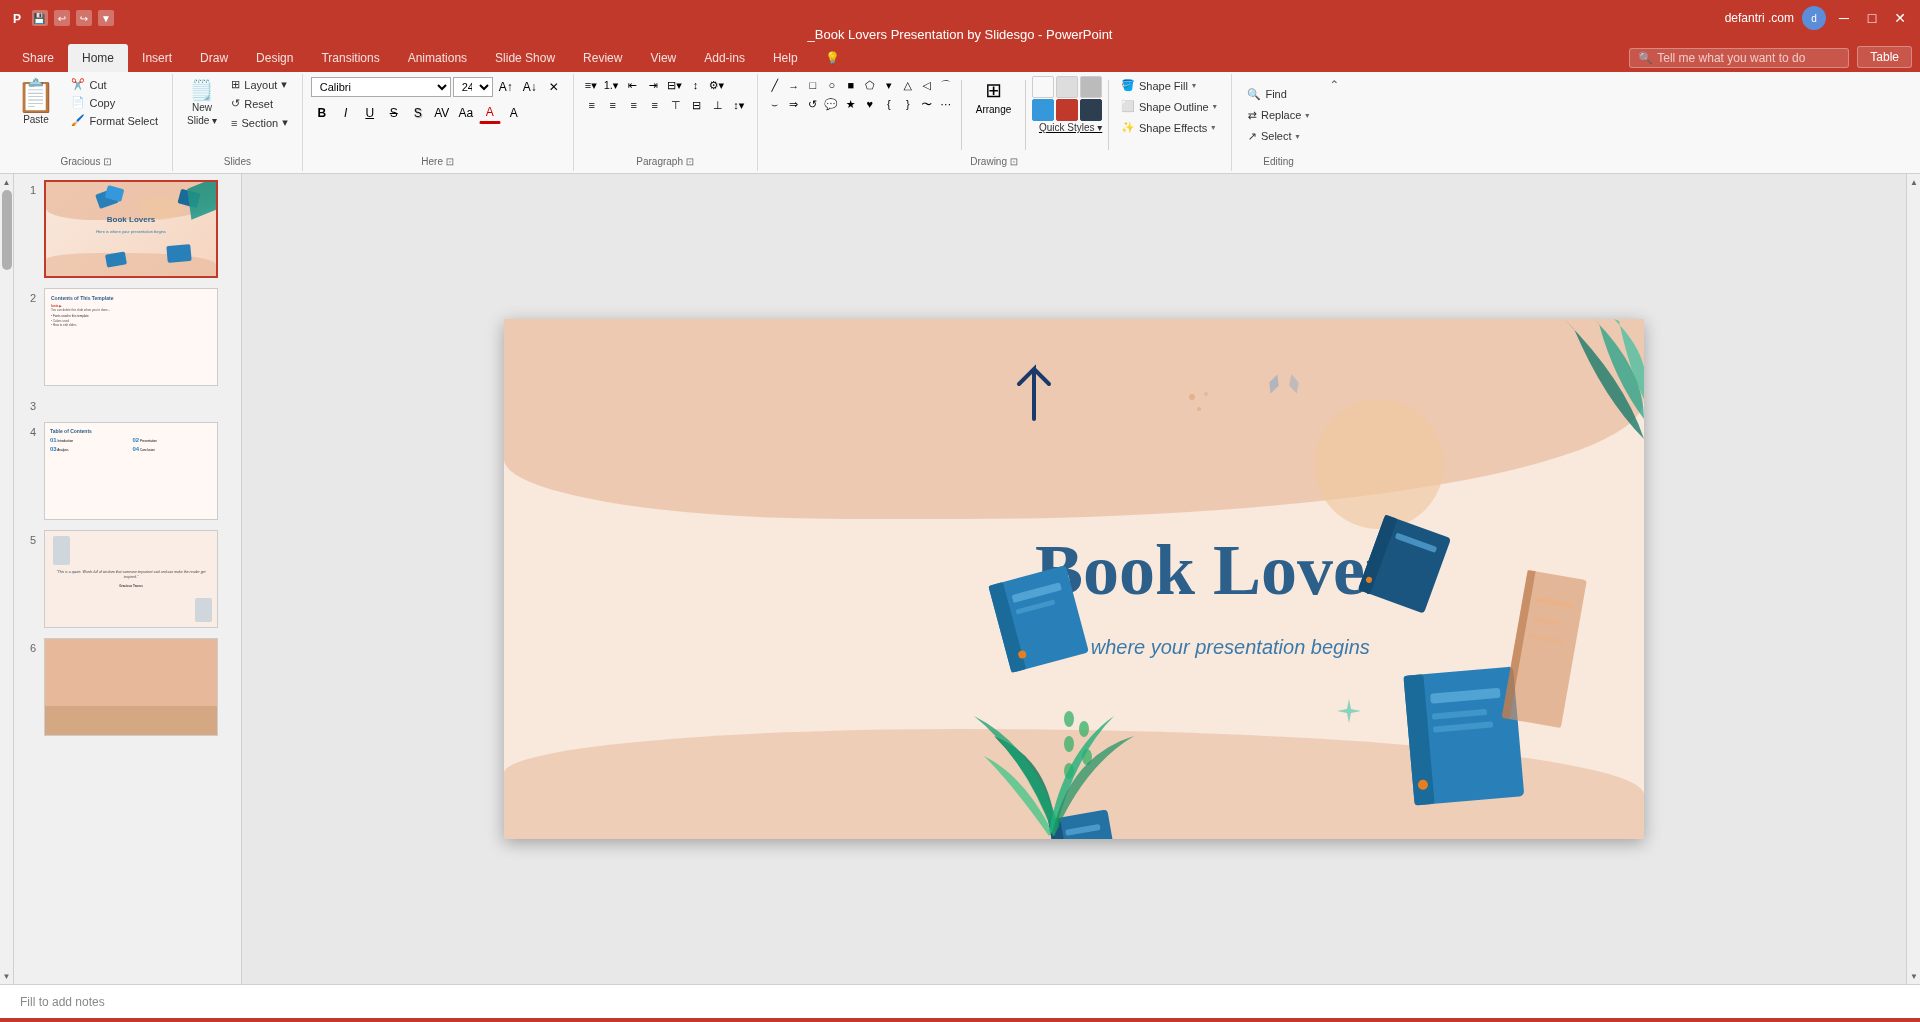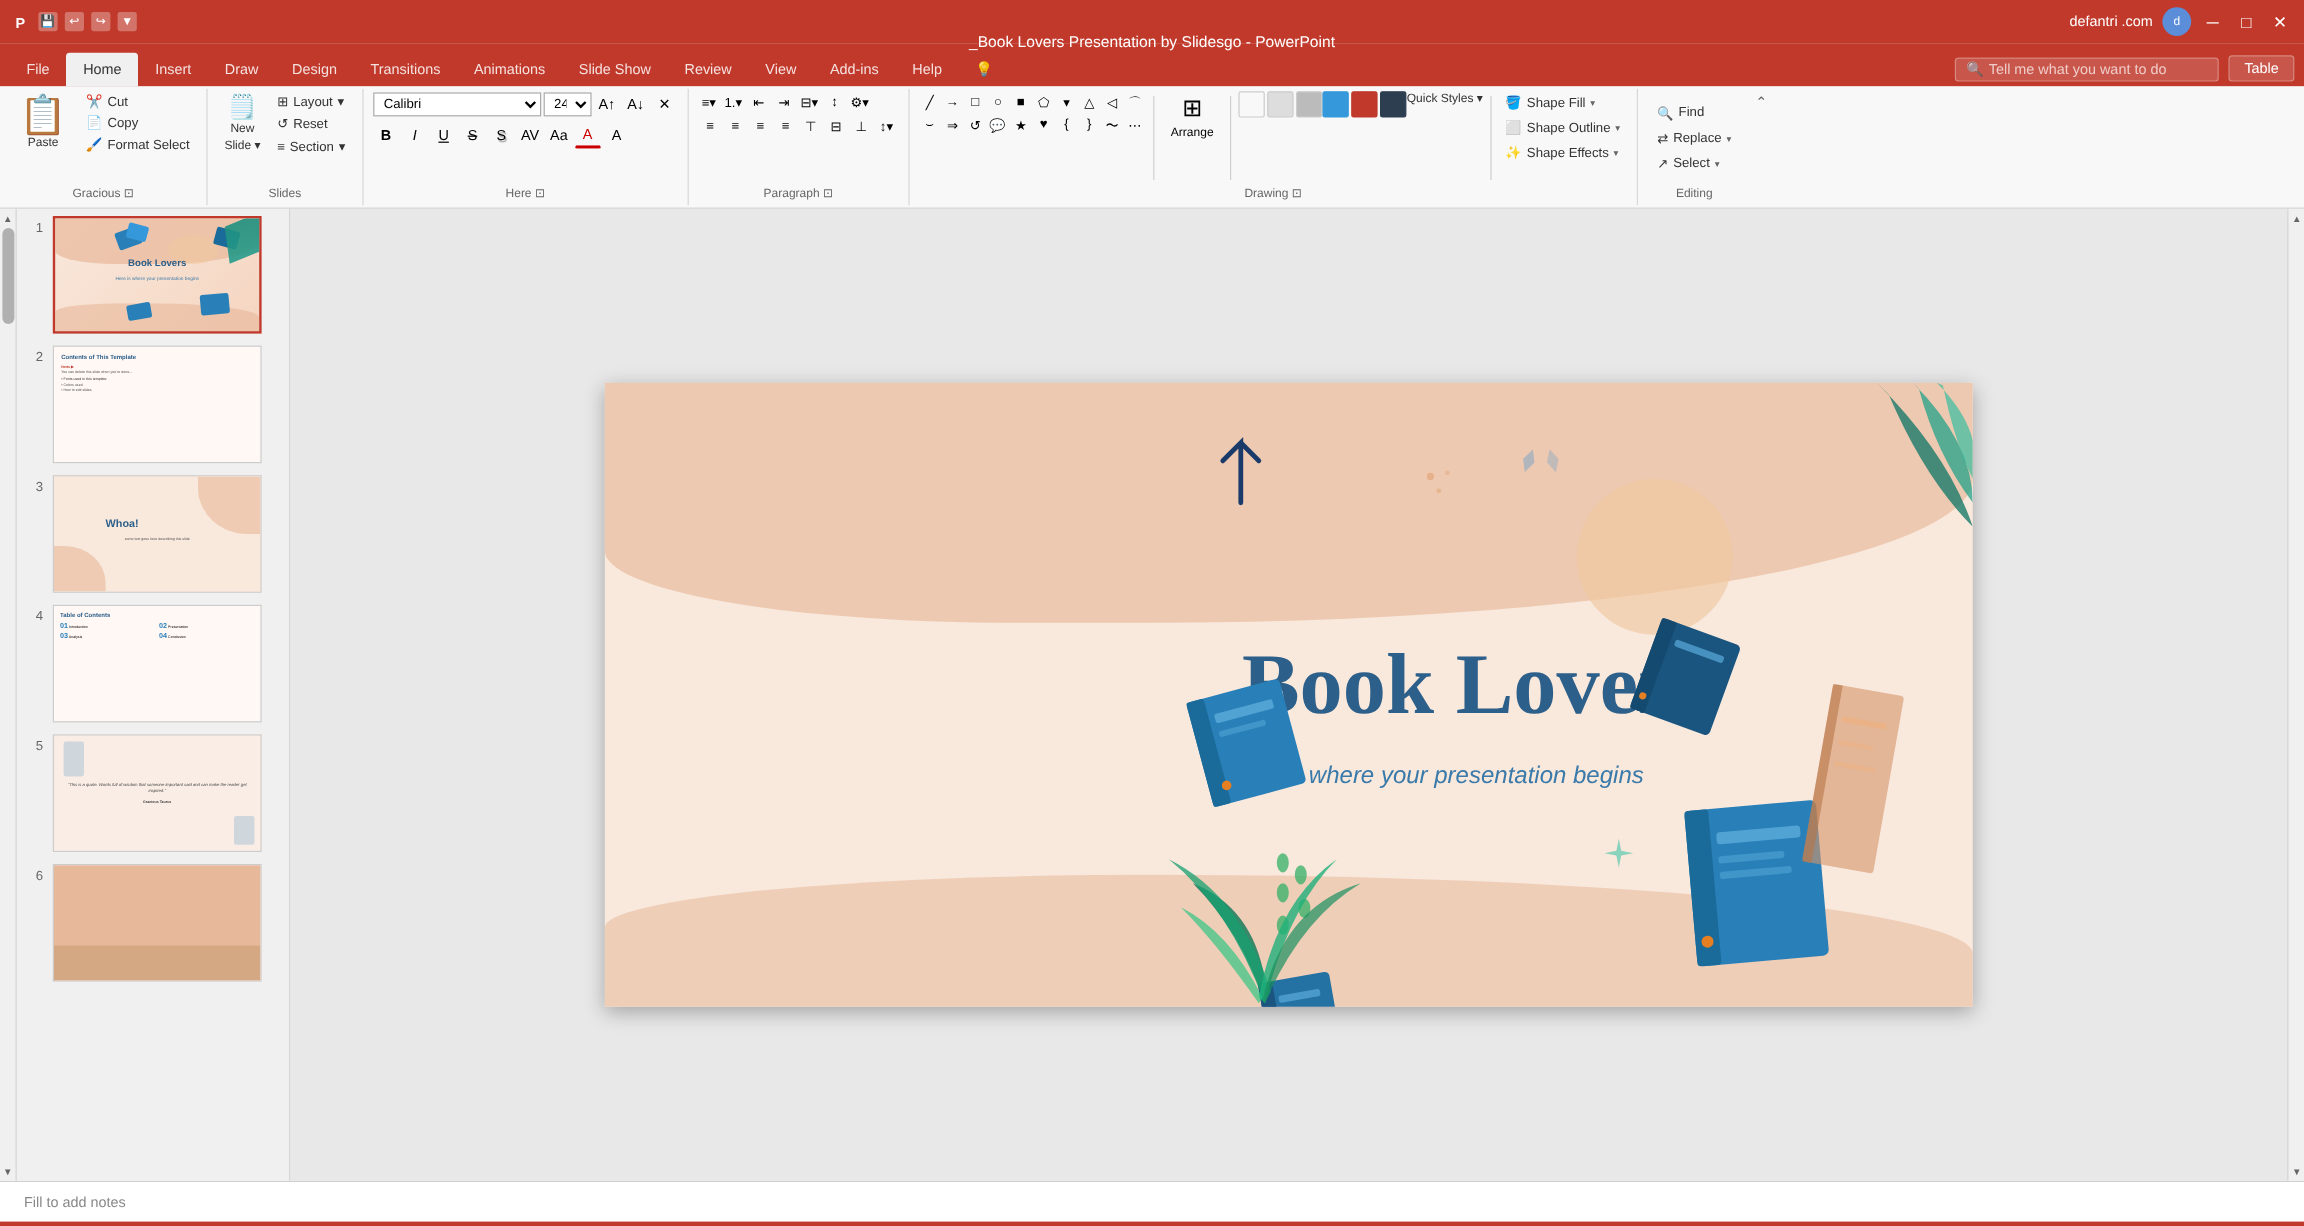--- a/index.html
+++ b/index.html
@@ -408,21 +408,21 @@
   <div class="title-right">
     <span style="font-size:12px;">defantri .com</span>
     <div class="user-avatar" style="background:#5b8dd9; display:flex; align-items:center; justify-content:center; font-size:10px; color:white;">d</div>
     <div class="window-btn">─</div>
     <div class="window-btn">□</div>
     <div class="window-btn close">✕</div>
   </div>
 </div>
 
 <div id="ribbon-tabs">
-  <div class="ribbon-tab">File</div>
+  <div class="ribbon-tab">Share</div>
   <div class="ribbon-tab active">Home</div>
   <div class="ribbon-tab">Insert</div>
   <div class="ribbon-tab">Draw</div>
   <div class="ribbon-tab">Design</div>
   <div class="ribbon-tab">Transitions</div>
   <div class="ribbon-tab">Animations</div>
   <div class="ribbon-tab">Slide Show</div>
   <div class="ribbon-tab">Review</div>
   <div class="ribbon-tab">View</div>
   <div class="ribbon-tab">Add-ins</div>
@@ -579,21 +579,21 @@
 
       <div class="h-sep"></div>
 
       <div class="arrange-btn">
         <span style="font-size:20px;">⊞</span>
         <span>Arrange</span>
       </div>
 
       <div class="h-sep"></div>
 
-      <div style="display:flex;flex-direction:row;align-items:flex-start;">
+      <div style="display:flex;flex-direction:column;align-items:flex-end;text-decoration:underline;">
         <div class="qs-row">
           <div class="qs-item" style="background:transparent;"></div>
           <div class="qs-item" style="background:#ddd;"></div>
           <div class="qs-item" style="background:#bbb;"></div>
         </div>
         <div class="qs-row">
           <div class="qs-item" style="background:#3498db; border-color:#3498db;"></div>
           <div class="qs-item" style="background:#c0392b; border-color:#c0392b;"></div>
           <div class="qs-item" style="background:#2c3e50; border-color:#2c3e50;"></div>
         </div>
@@ -695,28 +695,20 @@
             <div style="margin-top:2px;color:#333;">• Fonts used in this template</div>
             <div>• Colors used</div>
             <div>• How to edit slides</div>
           </div>
         </div>
       </div>
     </div>
 
     <div class="slide-item">
       <div class="slide-number">3</div>
-      <div class="slide-thumb thumb-slide3">
-        <div style="width:100%;height:100%;position:relative;background:#f9e8dc;overflow:hidden;">
-          <div style="position:absolute;top:0;right:0;width:30%;height:50%;background:#e8b89a;border-radius:0 0 0 80%;opacity:0.6;"></div>
-          <div style="position:absolute;bottom:0;left:0;width:25%;height:40%;background:#e8b89a;border-radius:0 80% 0 0;opacity:0.6;"></div>
-          <div style="position:absolute;top:35%;left:25%;font-size:9px;font-weight:900;color:#2c5f8a;">Whoa!</div>
-          <div style="position:absolute;top:52%;left:20%;font-size:3px;color:#555;width:60%;text-align:center;">some text goes here describing this slide</div>
-        </div>
-      </div>
     </div>
 
     <div class="slide-item">
       <div class="slide-number">4</div>
       <div class="slide-thumb thumb-slide4">
         <div style="width:100%;height:100%;padding:5px;background:#fff8f5;">
           <div style="font-size:5px;font-weight:bold;color:#2c5f8a;margin-bottom:3px;">Table of Contents</div>
           <div style="display:grid;grid-template-columns:1fr 1fr;gap:3px;">
             <div style="font-size:3px;"><span style="font-size:6px;color:#2980b9;font-weight:bold;">01</span> Introduction</div>
             <div style="font-size:3px;"><span style="font-size:6px;color:#2980b9;font-weight:bold;">02</span> Presentation</div>

